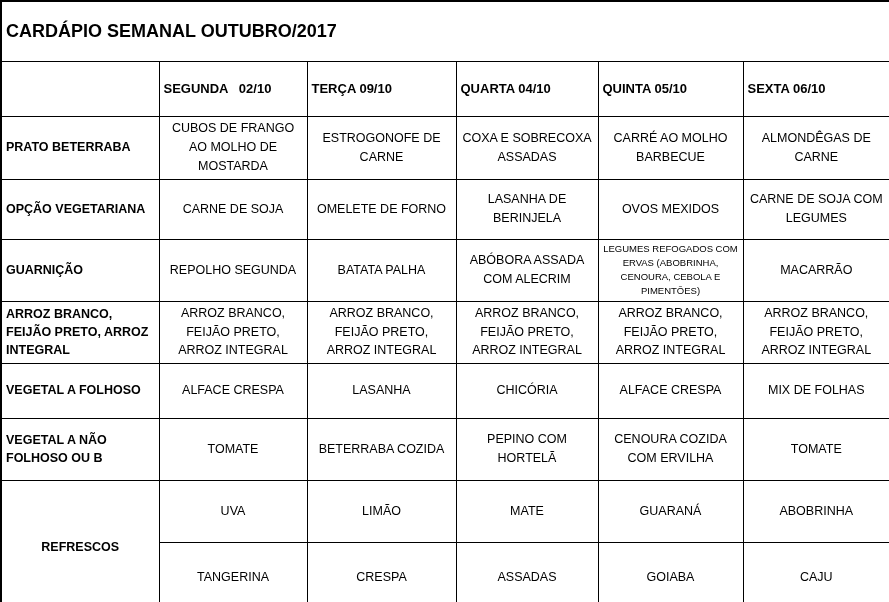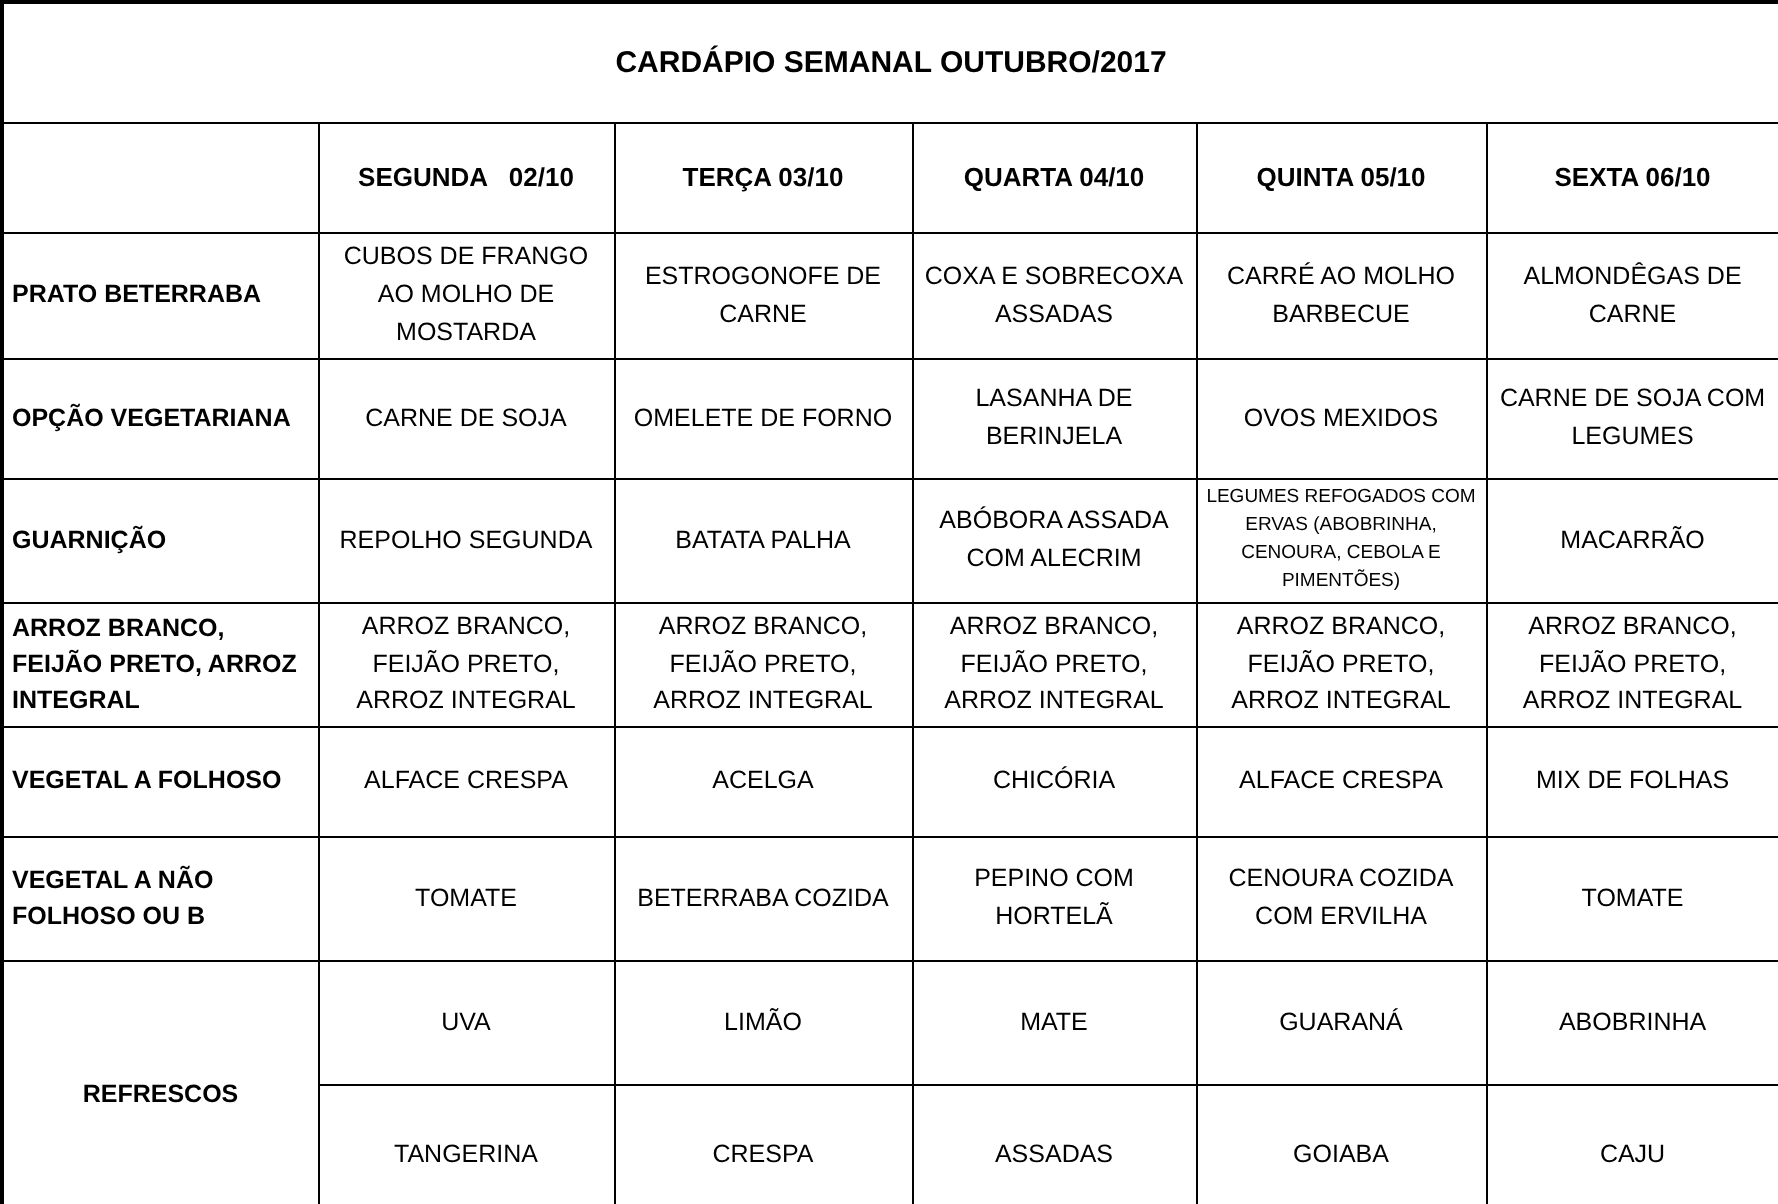--- a/index.html
+++ b/index.html
@@ -20,26 +20,25 @@
       border: 2px solid #000000;
       background: #ffffff;
     }
     table.menu td {
       border: 1px solid #000000;
       vertical-align: middle;
       padding: 2px 4px;
       overflow: hidden;
     }
     .title-cell {
-      text-align: center;
+      text-align: left;
       font-weight: bold;
-      font-size: 15px;
+      font-size: 18px;
     }
     .day-cell {
-      text-align: center;
       font-weight: bold;
       font-size: 13px;
       white-space: pre-wrap;
     }
     .label-cell {
       font-weight: bold;
       font-size: 12.5px;
       text-align: left;
       padding-left: 6px;
       line-height: 1.45;
@@ -73,21 +72,21 @@
   </colgroup>
   <tbody>
 
     <tr style="height:60px">
       <td colspan="6" class="title-cell">CARDÁPIO SEMANAL OUTUBRO/2017</td>
     </tr>
 
     <tr style="height:55px">
       <td class="label-cell"></td>
       <td class="day-cell">SEGUNDA   02/10</td>
-      <td class="day-cell">TERÇA 03/10</td>
+      <td class="day-cell">TERÇA 09/10</td>
       <td class="day-cell">QUARTA 04/10</td>
       <td class="day-cell">QUINTA 05/10</td>
       <td class="day-cell">SEXTA 06/10</td>
     </tr>
 
     <tr style="height:63px">
       <td class="label-cell">PRATO BETERRABA</td>
       <td class="menu-cell">CUBOS DE FRANGO AO MOLHO DE MOSTARDA</td>
       <td class="menu-cell">ESTROGONOFE DE CARNE</td>
       <td class="menu-cell">COXA E SOBRECOXA ASSADAS</td>
@@ -118,21 +117,21 @@
       <td class="menu-cell">ARROZ BRANCO, FEIJÃO PRETO, ARROZ INTEGRAL</td>
       <td class="menu-cell">ARROZ BRANCO, FEIJÃO PRETO, ARROZ INTEGRAL</td>
       <td class="menu-cell">ARROZ BRANCO, FEIJÃO PRETO, ARROZ INTEGRAL</td>
       <td class="menu-cell">ARROZ BRANCO, FEIJÃO PRETO, ARROZ INTEGRAL</td>
       <td class="menu-cell">ARROZ BRANCO, FEIJÃO PRETO, ARROZ INTEGRAL</td>
     </tr>
 
     <tr style="height:55px">
       <td class="label-cell">VEGETAL A FOLHOSO</td>
       <td class="menu-cell">ALFACE CRESPA</td>
-      <td class="menu-cell">ACELGA</td>
+      <td class="menu-cell">LASANHA</td>
       <td class="menu-cell">CHICÓRIA</td>
       <td class="menu-cell">ALFACE CRESPA</td>
       <td class="menu-cell">MIX DE FOLHAS</td>
     </tr>
 
     <tr style="height:62px">
       <td class="label-cell">VEGETAL A NÃO FOLHOSO OU B</td>
       <td class="menu-cell">TOMATE</td>
       <td class="menu-cell">BETERRABA COZIDA</td>
       <td class="menu-cell">PEPINO COM HORTELÃ</td>

